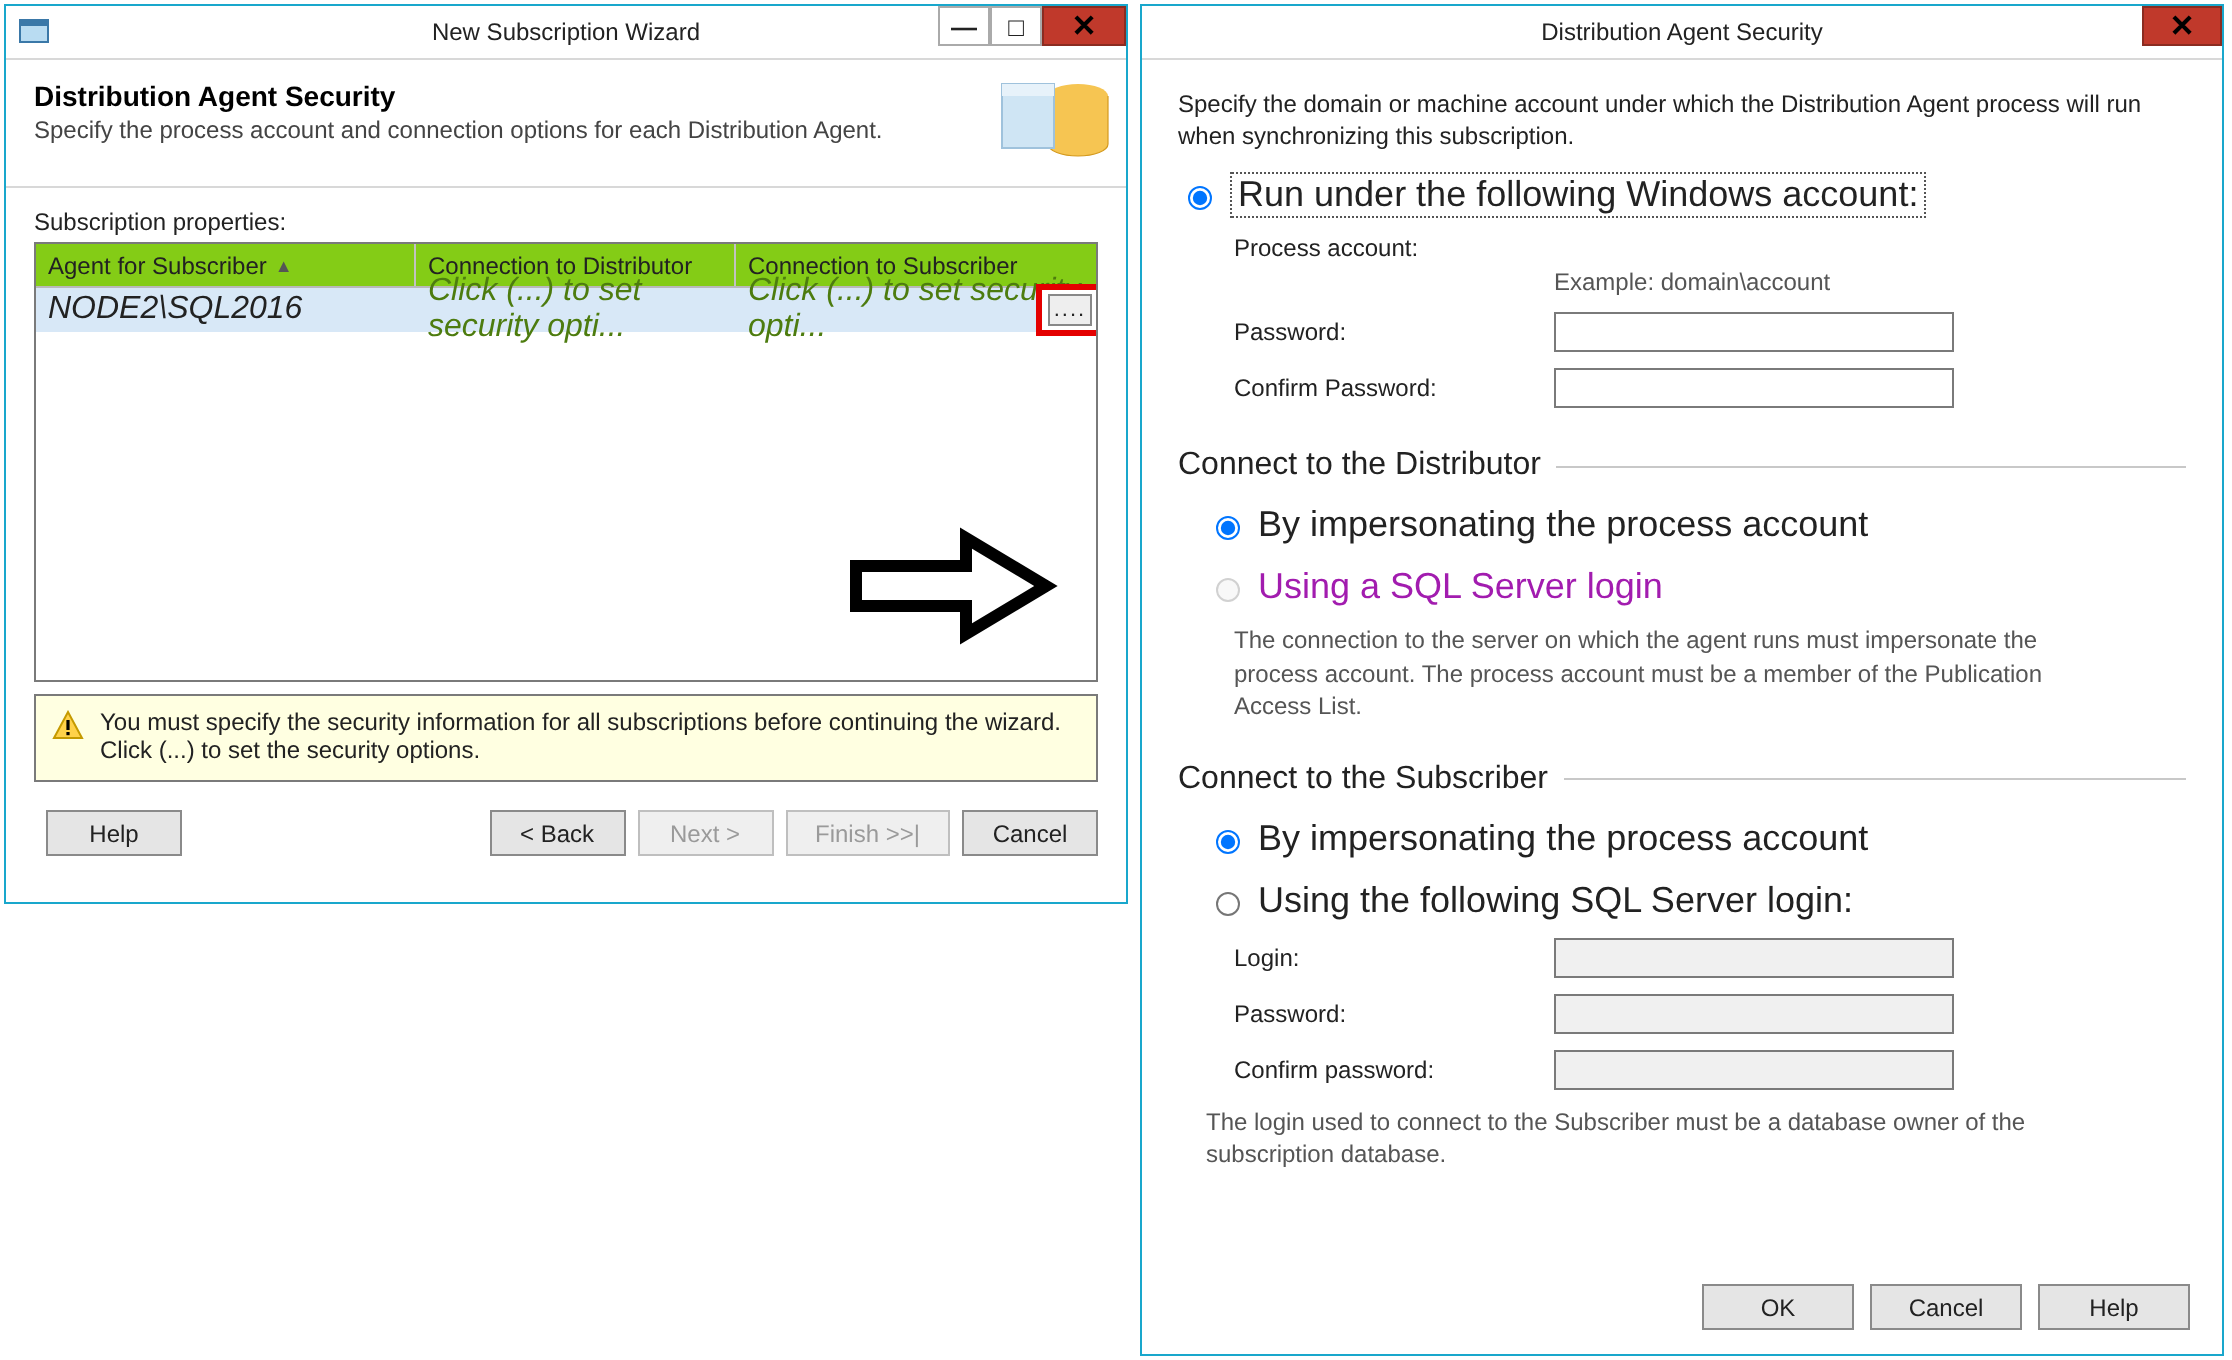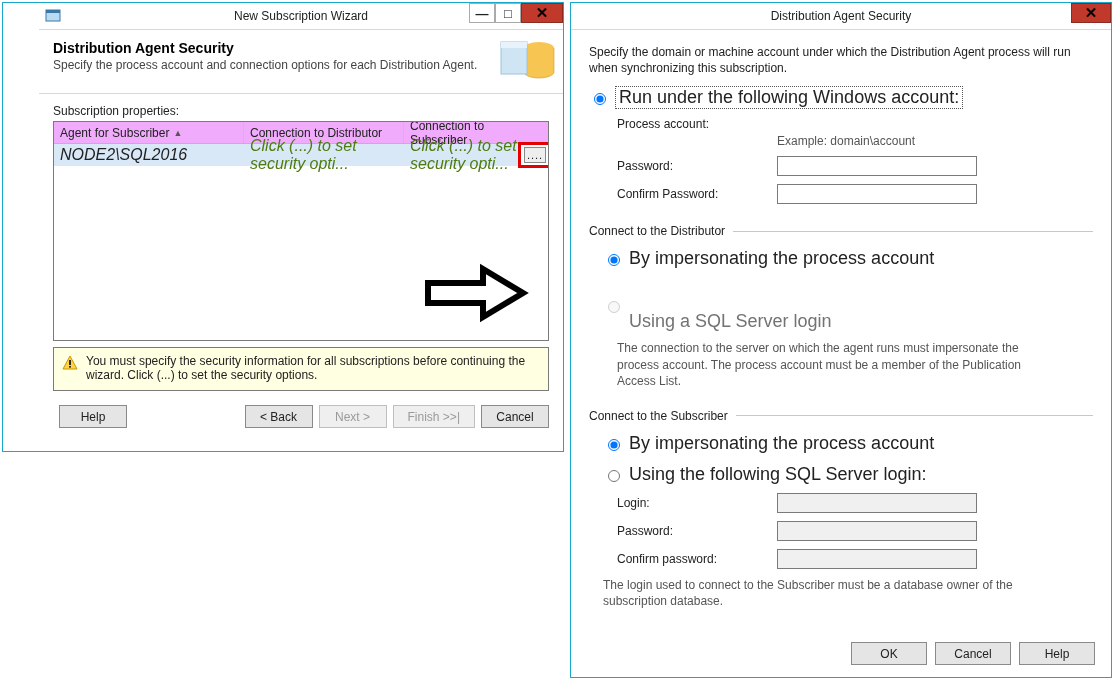--- a/index.html
+++ b/index.html
@@ -53,21 +53,21 @@
     font-weight:bold;
     font-size:13px;
     border-right: 0;
   }
   .tbtn-min { background:#fff; border:1px solid #aaa; }
   .tbtn-max { background:#fff; border:1px solid #aaa; }
   .tbtn-close { background:#c0392b; color:#000; border:1px solid #8b2c21; width:42px; font-size:15px; }
   .tbtn-close2 { background:#c0392b; color:#000; border:1px solid #8b2c21; width:40px; font-size:15px; }
 
   
-  #w1 { left:2px; top:2px; width:562px; height:450px;padding-left:36px; }
+  #w1 { left:2px; top:2px; width:562px; height:450px; }
   #w1 .header-area {
     padding: 10px 14px;
     border-bottom: 1px solid #d8d8d8;
     position:relative;
     background:#fff;
     height:64px;
   }
   #w1 .hdr-title { font-weight:bold; font-size:14px; color:#000; }
   #w1 .hdr-sub { font-size:12px; color:#444; margin-top:2px; }
   .hdr-graphic {
@@ -81,21 +81,21 @@
   .subprops-label { font-size:12px; margin-bottom:3px; display:block;}
   .grid {
     border:1px solid #7a7a7a;
     height:220px;
     background:#fff;
     position:relative;
     overflow:hidden;
   }
   .grid-head {
     display:flex;
-    background:#f0abfc;
+    background:#84cc16;
     border-bottom:1px solid #b9b9b9;
     height:22px;
   }
   .grid-head .col {
     border-right:1px solid #c2c2c2;
     padding:3px 6px;
     font-size:12px;
     display:flex; align-items:center;
   }
   .grid-head .sort-arrow {
@@ -192,25 +192,25 @@
     width:200px;
     padding:1px 4px;
     font-size:12px;
     background:#fff;
   }
   .textbox[disabled]{ background:#f0f0f0; color:#888;}
   .hint { font-size:12px; color:#555; margin-left:28px; margin-top:3px; padding-left:160px;}
   .section-title {
     display:flex; align-items:center; gap:8px;
     margin-top:20px;
-    font-size:12px;
+    font-size:16px;
   }
   .section-title .line { flex:1; height:1px; background:#c8c8c8;}
   .note { font-size:12px; color:#555; padding-left:28px; margin-top:8px; line-height:1.35; max-width:470px;}
-  .opt-disabled { color:#737373;margin-top:32px; }
+  .opt-disabled { color:#a21caf; }
   .dlg-footer {
     position:absolute;
     right:16px;
     bottom:12px;
     display:flex; gap:8px;
   }
   .dlg-footer .btn { min-width:76px; }
 </style>
 </head>
 <body>

